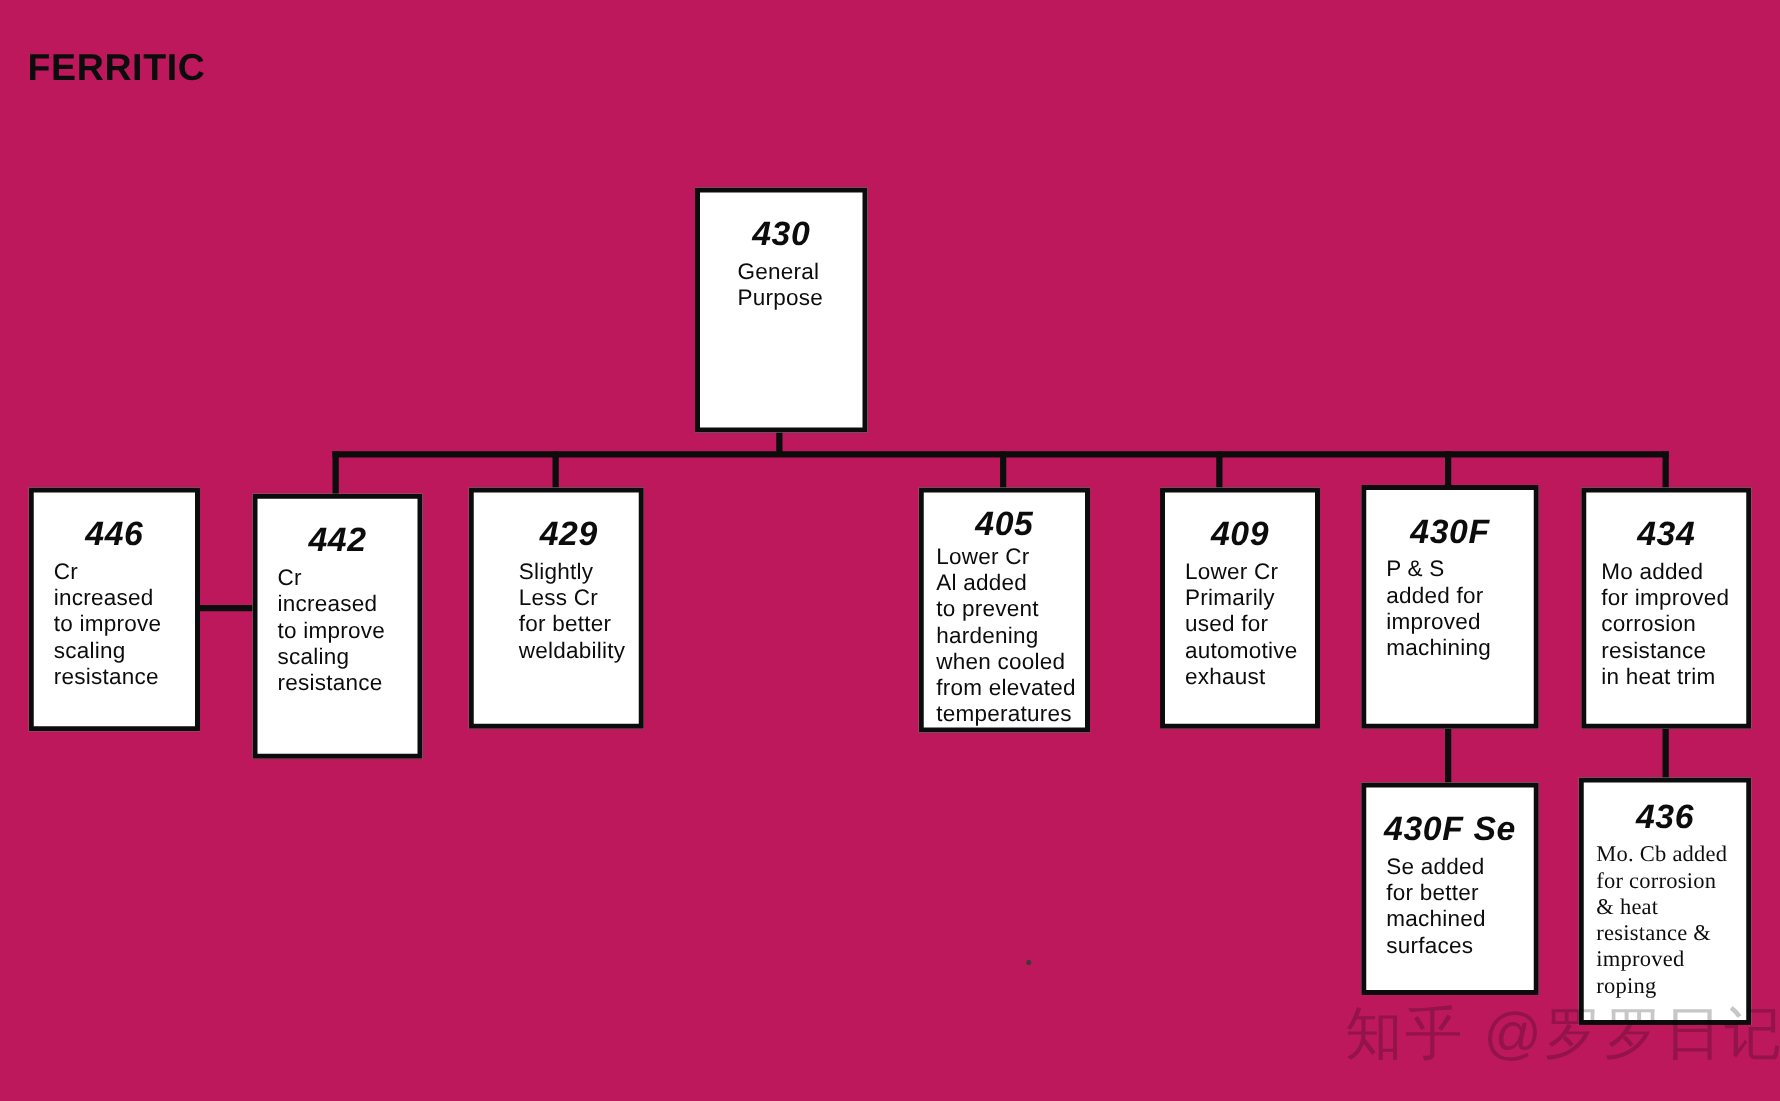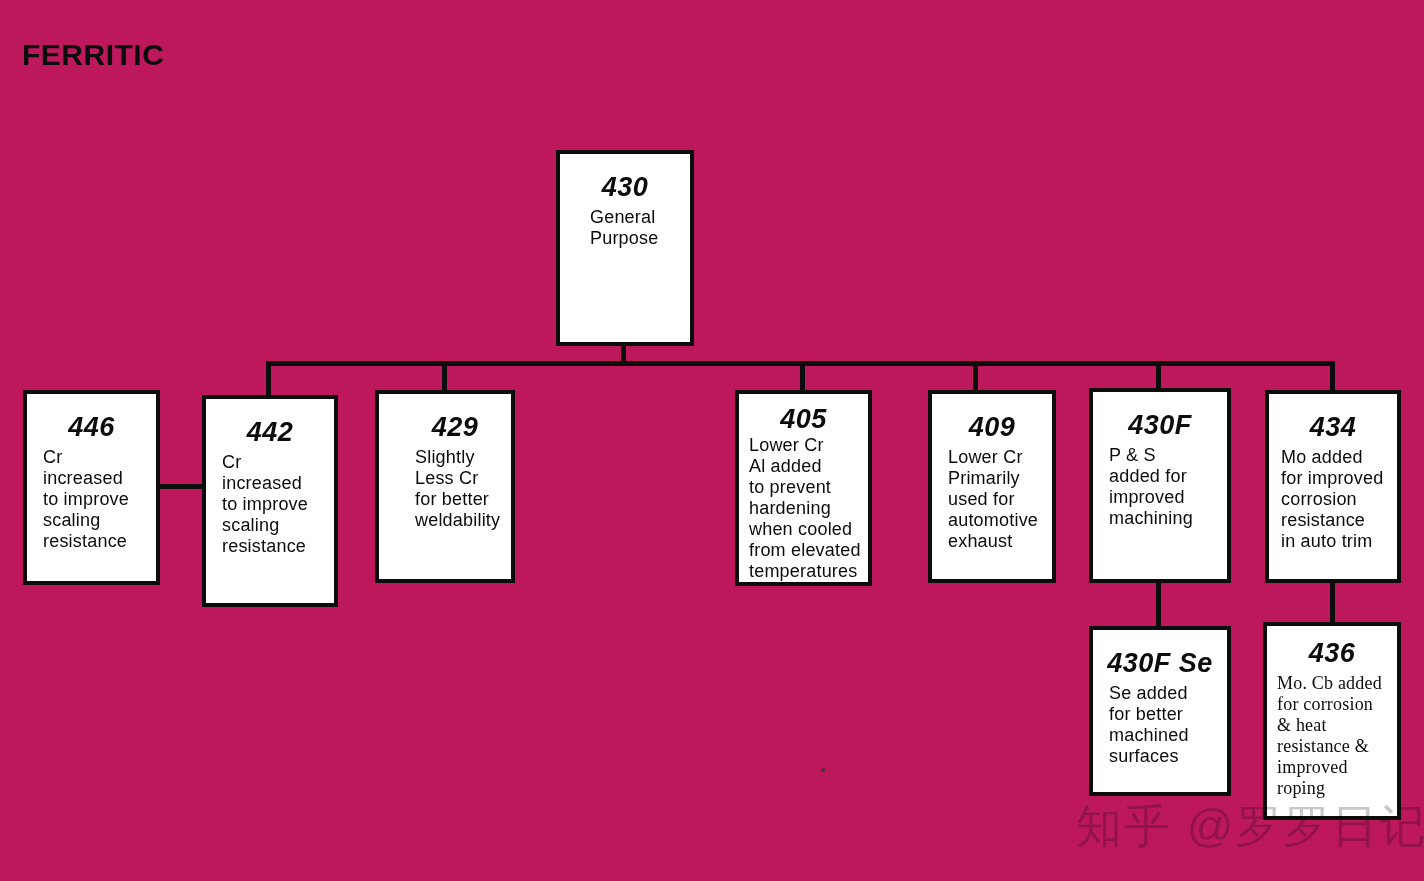--- a/index.html
+++ b/index.html
@@ -159,21 +159,21 @@
 improved
 machining</div>
   </div>
 
   <div class="node" style="left:1265px; top:390px; width:136px; height:193px;">
     <div class="num">434</div>
     <div class="desc" style="padding-left:12px;">Mo added
 for improved
 corrosion
 resistance
-in auto trim</div>
+in heat trim</div>
   </div>
 
   <div class="node" style="left:1089px; top:626px; width:142px; height:170px;">
     <div class="num">430F Se</div>
     <div class="desc">Se added
 for better
 machined
 surfaces</div>
   </div>
 

